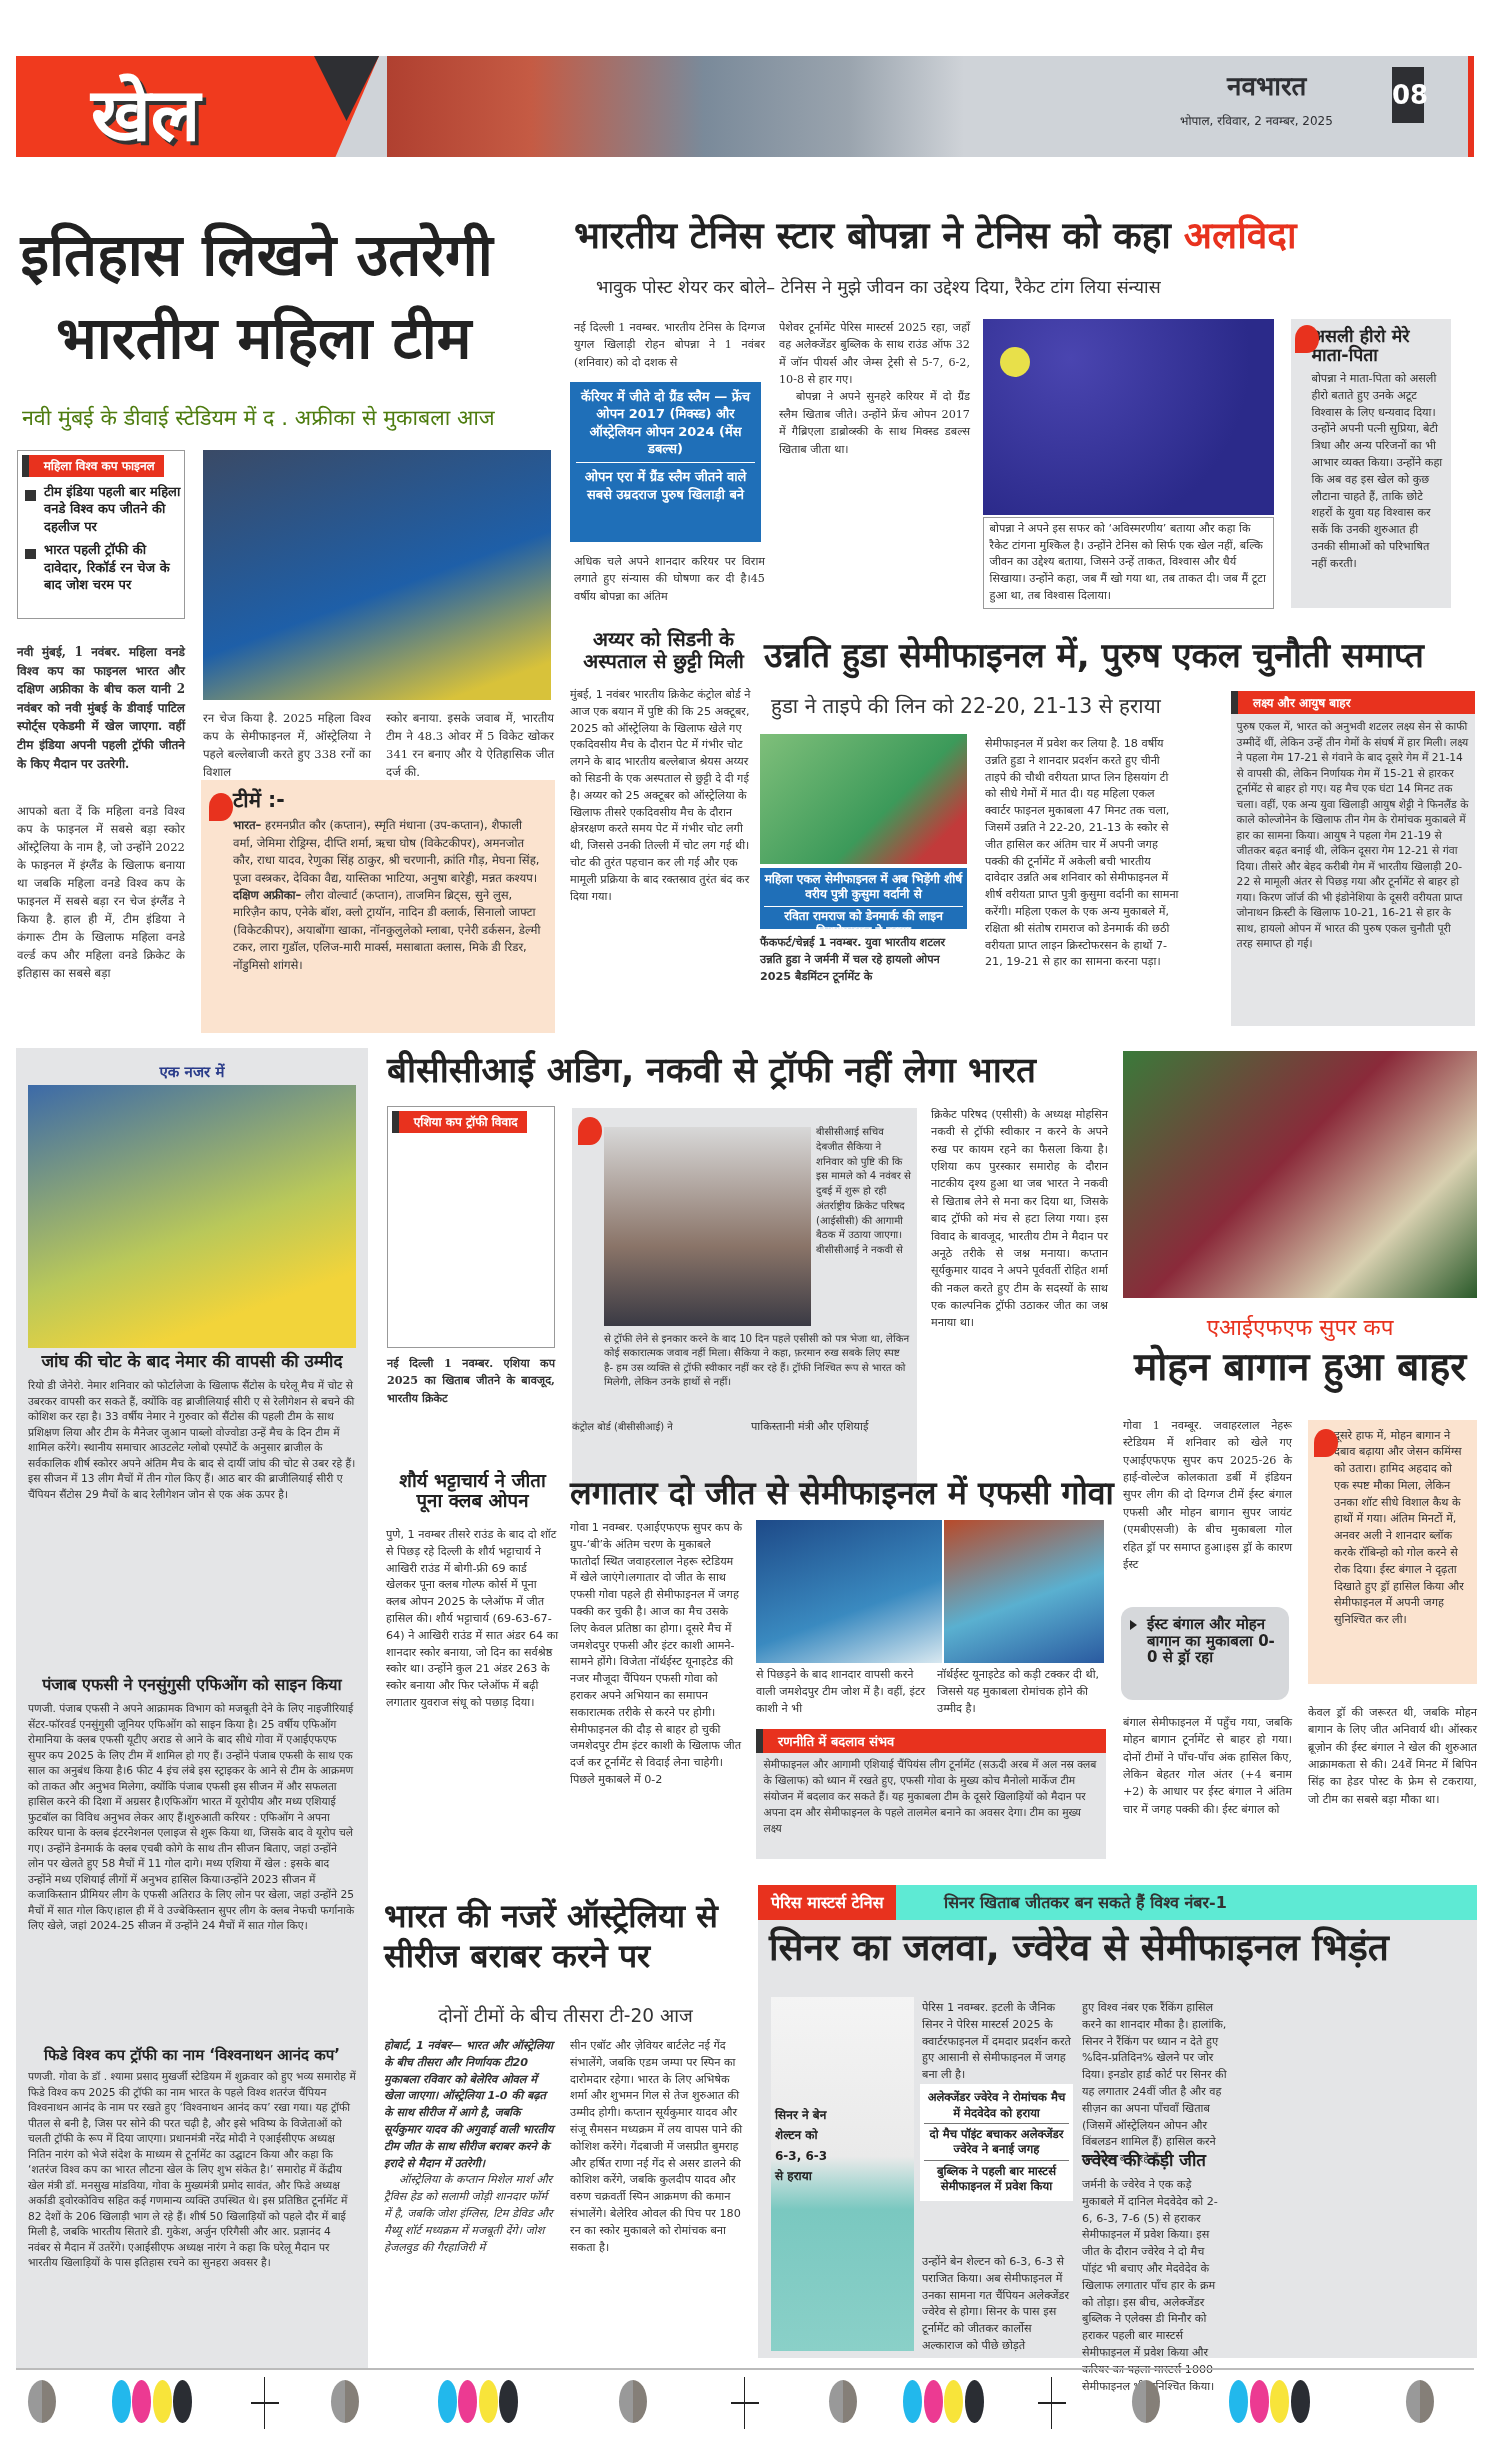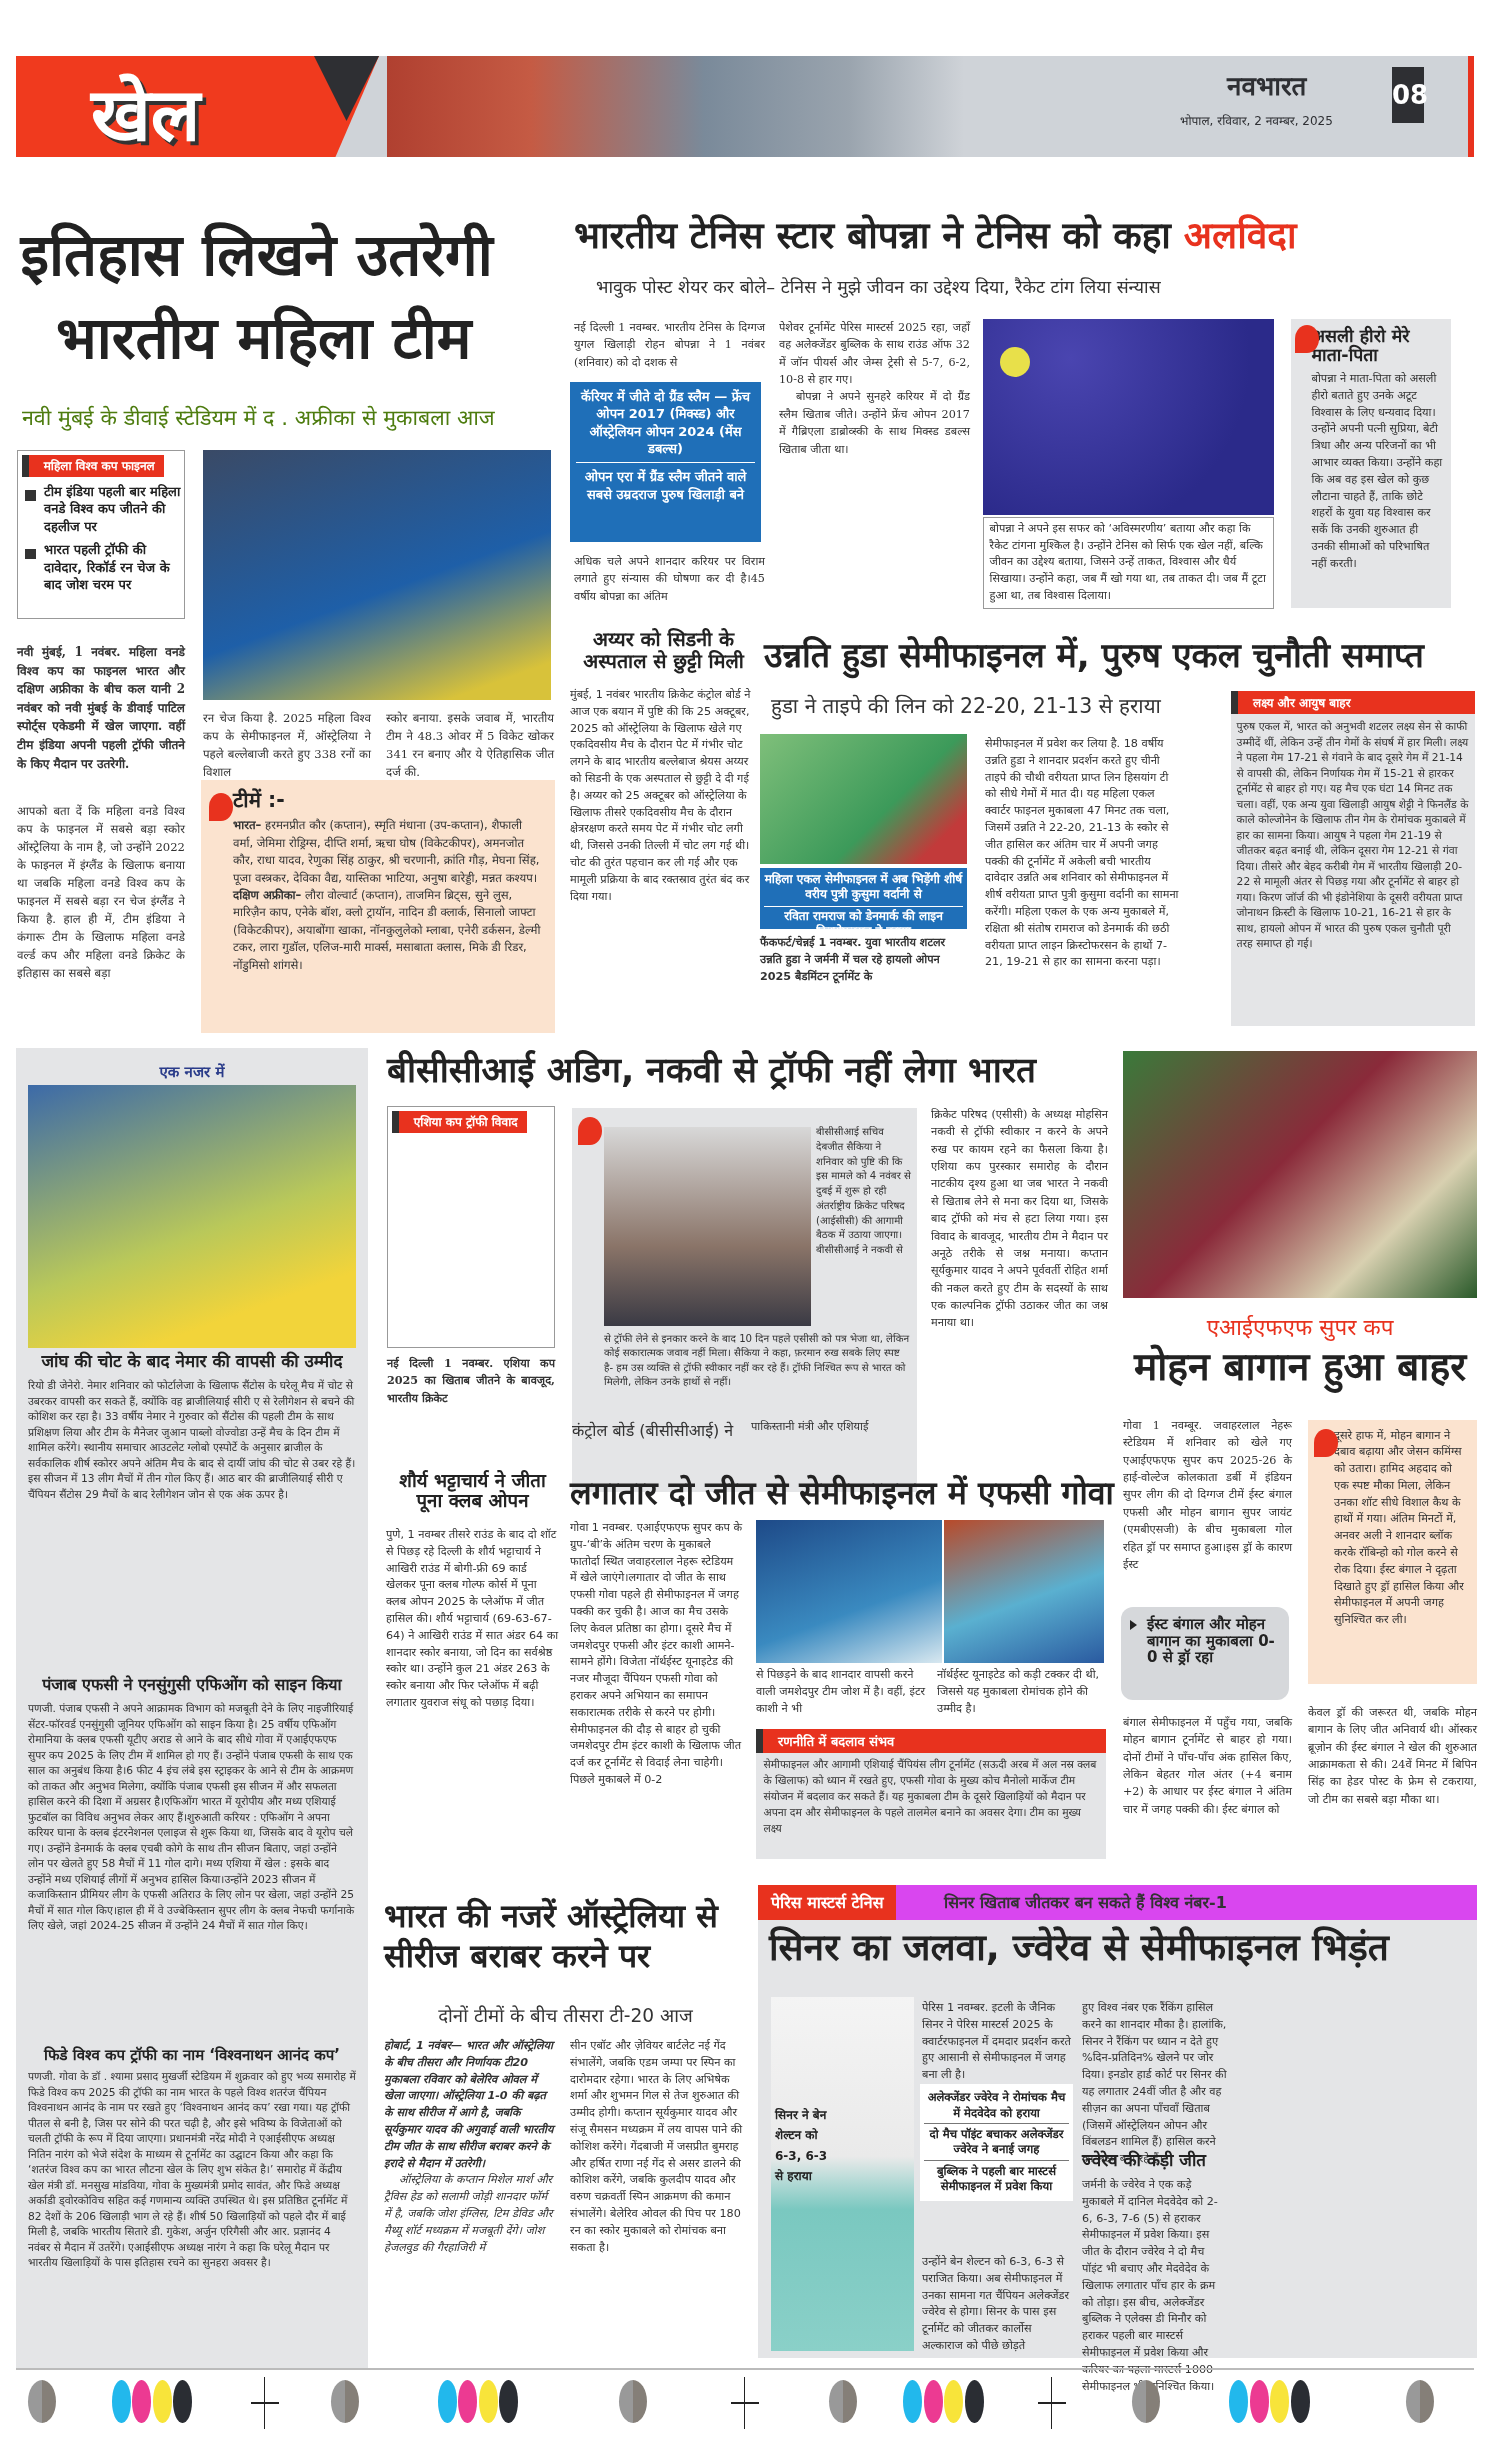--- a/index.html
+++ b/index.html
@@ -109,21 +109,21 @@
 <div class="abs" style="left:387px;top:1106px;width:168px;height:242px;border:0.9px solid #999;padding:3.7px;">
   <span class="tag" style="font-size:12px;">एशिया कप ट्रॉफी विवाद</span>
 </div>
 <div class="abs body-txt" style="left:387px;top:1355px;width:168px;font-size:11.2px;font-weight:bold;">नई दिल्ली 1 नवम्बर. एशिया कप 2025 का खिताब जीतने के बावजूद, भारतीय क्रिकेट</div>
 <div class="abs" style="left:572px;top:1108px;width:345px;height:384px;background:#e4e5e7;">
   <div class="quote" style="left:5.6px;top:9.3px;"></div>
   <div class="photo" style="left:32px;top:18.6px;width:207px;height:199px;background:linear-gradient(180deg,#d8d8d8,#8a7468 60%,#3a3a44);"></div>
   <div class="abs sans-txt" style="left:244px;top:17px;width:95px;font-size:10.2px;line-height:1.45;">बीसीसीआई सचिव देबजीत सैकिया ने शनिवार को पुष्टि की कि इस मामले को 4 नवंबर से दुबई में शुरू हो रही अंतर्राष्ट्रीय क्रिकेट परिषद (आईसीसी) की आगामी बैठक में उठाया जाएगा। बीसीसीआई ने नकवी से</div>
   <div class="abs sans-txt" style="left:32px;top:224px;width:307px;font-size:10.2px;line-height:1.4;">से ट्रॉफी लेने से इनकार करने के बाद 10 दिन पहले एसीसी को पत्र भेजा था, लेकिन कोई सकारात्मक जवाब नहीं मिला। सैकिया ने कहा, फ़रमान रुख सबके लिए स्पष्ट है- हम उस व्यक्ति से ट्रॉफी स्वीकार नहीं कर रहे हैं। ट्रॉफी निश्चित रूप से भारत को मिलेगी, लेकिन उनके हाथों से नहीं।</div>
 </div>
-<div class="abs sans-txt" style="left:572px;top:1419px;width:168px;font-size:16px;">कंट्रोल बोर्ड (बीसीसीआई) ने</div>
+<div class="abs sans-txt" style="left:572px;top:1419px;width:168px;font-size:10px;">कंट्रोल बोर्ड (बीसीसीआई) ने</div>
 <div class="abs sans-txt" style="left:751px;top:1419px;width:168px;font-size:11.2px;">पाकिस्तानी मंत्री और एशियाई</div>
 <div class="abs body-txt" style="left:931px;top:1106px;width:177px;font-size:11.2px;">क्रिकेट परिषद (एसीसी) के अध्यक्ष मोहसिन नकवी से ट्रॉफी स्वीकार न करने के अपने रुख पर कायम रहने का फैसला किया है। एशिया कप पुरस्कार समारोह के दौरान नाटकीय दृश्य हुआ था जब भारत ने नकवी से खिताब लेने से मना कर दिया था, जिसके बाद ट्रॉफी को मंच से हटा लिया गया। इस विवाद के बावजूद, भारतीय टीम ने मैदान पर अनूठे तरीके से जश्न मनाया। कप्तान सूर्यकुमार यादव ने अपने पूर्ववर्ती रोहित शर्मा की नकल करते हुए टीम के सदस्यों के साथ एक काल्पनिक ट्रॉफी उठाकर जीत का जश्न मनाया था।</div>
 
 <div class="photo" style="left:1123px;top:1051px;width:354px;height:247px;background:linear-gradient(135deg,#3a7a3a,#8a2a3a 45%,#d8d0b0 75%,#2a5a2a);"></div>
 <div class="abs" style="left:1123px;top:1311px;width:354px;text-align:center;font-size:22.4px;color:#e8321e;">एआईएफएफ सुपर कप</div>
 <div class="abs hl" style="left:1123px;top:1346px;width:354px;text-align:center;font-size:39px;">मोहन बागान हुआ बाहर</div>
 <div class="abs body-txt" style="left:1123px;top:1417px;width:169px;font-size:11.2px;">गोवा 1 नवम्बूर. जवाहरलाल नेहरू स्टेडियम में शनिवार को खेले गए एआईएफएफ सुपर कप 2025-26 के हाई-वोल्टेज कोलकाता डर्बी में इंडियन सुपर लीग की दो दिग्गज टीमें ईस्ट बंगाल एफसी और मोहन बागान सुपर जायंट (एमबीएसजी) के बीच मुकाबला गोल रहित ड्रॉ पर समाप्त हुआ।इस ड्रॉ के कारण ईस्ट</div>
 <div class="abs hl" style="left:1121px;top:1607px;width:168px;height:93px;background:#d6d8db;padding:9.3px 9.3px 9.3px 26px;font-size:15px;border-radius:12px;">
   <span style="position:absolute;left:9.3px;top:13px;border-left:7.5px solid #222;border-top:5.6px solid transparent;border-bottom:5.6px solid transparent;"></span>
   <span>ईस्ट बंगाल और मोहन बागान का मुकाबला 0-0 से ड्रॉ रहा</span>
@@ -150,21 +150,21 @@
 </div>
 
 <div class="abs hl" style="left:384px;top:1896px;width:363px;font-size:32px;line-height:1.25;">भारत की नजरें ऑस्ट्रेलिया से सीरीज बराबर करने पर</div>
 <div class="abs" style="left:384px;top:2002px;width:363px;font-size:18.6px;text-align:center;color:#333;">दोनों टीमों के बीच तीसरा टी-20 आज</div>
 <div class="abs sans-txt" style="left:384px;top:2038px;width:173px;font-size:11.2px;font-style:italic;">
   <p style="font-weight:bold;">होबार्ट, 1 नवंबर— भारत और ऑस्ट्रेलिया के बीच तीसरा और निर्णायक टी20 मुकाबला रविवार को बेलेरिव ओवल में खेला जाएगा। ऑस्ट्रेलिया 1-0 की बढ़त के साथ सीरीज में आगे है, जबकि सूर्यकुमार यादव की अगुवाई वाली भारतीय टीम जीत के साथ सीरीज बराबर करने के इरादे से मैदान में उतरेगी।</p>
   <p style="text-indent:15px;">ऑस्ट्रेलिया के कप्तान मिशेल मार्श और ट्रैविस हेड को सलामी जोड़ी शानदार फॉर्म में है, जबकि जोश इंग्लिस, टिम डेविड और मैथ्यू शॉर्ट मध्यक्रम में मजबूती देंगे। जोश हेजलवुड की गैरहाजिरी में</p>
 </div>
 <div class="abs sans-txt" style="left:570px;top:2038px;width:173px;font-size:11.2px;">सीन एबॉट और ज़ेवियर बार्टलेट नई गेंद संभालेंगे, जबकि एडम जम्पा पर स्पिन का दारोमदार रहेगा। भारत के लिए अभिषेक शर्मा और शुभमन गिल से तेज शुरुआत की उम्मीद होगी। कप्तान सूर्यकुमार यादव और संजू सैमसन मध्यक्रम में लय वापस पाने की कोशिश करेंगे। गेंदबाजी में जसप्रीत बुमराह और हर्षित राणा नई गेंद से असर डालने की कोशिश करेंगे, जबकि कुलदीप यादव और वरुण चक्रवर्ती स्पिन आक्रमण की कमान संभालेंगे। बेलेरिव ओवल की पिच पर 180 रन का स्कोर मुकाबले को रोमांचक बना सकता है।</div>
 
-<div class="abs" style="left:758px;top:1885px;width:719px;height:35px;background:#d946ef;">
+<div class="abs" style="left:758px;top:1885px;width:719px;height:35px;background:#5eead4;">
   <span class="abs" style="left:0;top:0;height:35px;padding:0 13px;background:#e8321e;color:#fff;font-weight:bold;font-size:16px;line-height:35px;">पेरिस मास्टर्स टेनिस</span>
   <span class="abs" style="left:186px;top:0;line-height:35px;font-size:16px;font-weight:bold;color:#333;">सिनर खिताब जीतकर बन सकते हैं विश्व नंबर-1</span>
 </div>
 <div class="abs" style="left:758px;top:1920px;width:719px;height:438px;background:#e4e5e7;"></div>
 <div class="abs hl" style="left:769px;top:1928px;font-size:37px;">सिनर का जलवा, ज्वेरेव से सेमीफाइनल भिड़ंत</div>
 <div class="photo" style="left:771px;top:1997px;width:143px;height:354px;background:linear-gradient(180deg,#f4f4f4 0%,#eaeaea 45%,#7ac8c0 60%,#8ad0c8 100%);"></div>
 <div class="abs hl" style="left:775px;top:2105px;width:56px;font-size:12px;line-height:1.7;">सिनर ने बेन शेल्टन को 6-3, 6-3 से हराया</div>
 <div class="abs sans-txt" style="left:922px;top:2000px;width:149px;font-size:11.2px;">पेरिस 1 नवम्बर. इटली के जैनिक सिनर ने पेरिस मास्टर्स 2025 के क्वार्टरफाइनल में दमदार प्रदर्शन करते हुए आसानी से सेमीफाइनल में जगह बना ली है।</div>
 <div class="abs" style="left:920px;top:2084px;width:153px;background:#fff;padding:3.7px;text-align:center;font-weight:bold;font-size:11.6px;line-height:1.3;">
   <div style="padding:2.8px 0;">अलेक्जेंडर ज्वेरेव ने रोमांचक मैच में मेदवेदेव को हराया</div>

